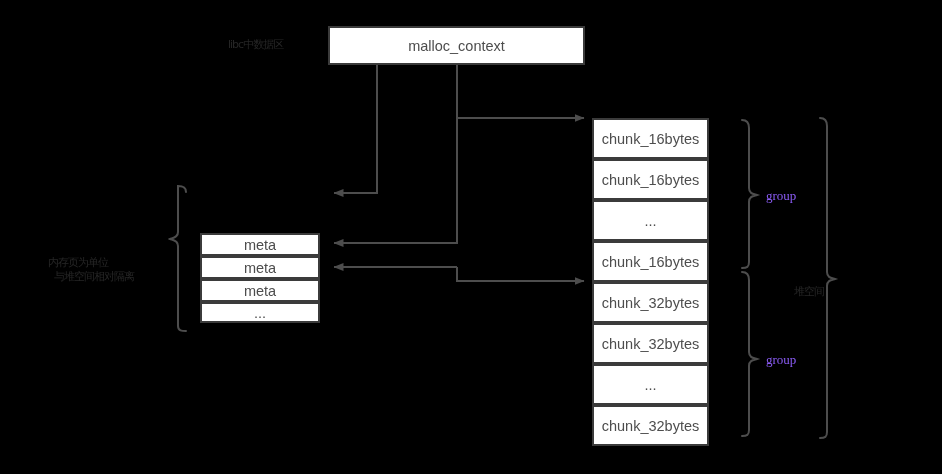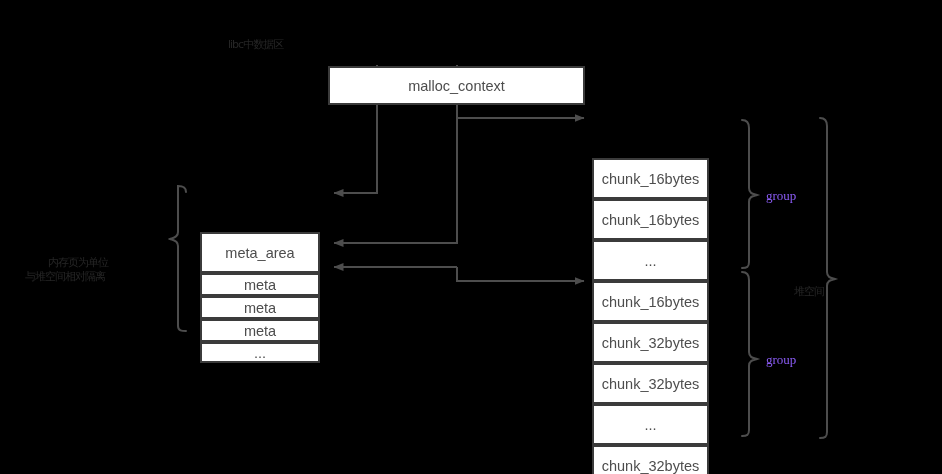--- a/index.html
+++ b/index.html
@@ -29,21 +29,20 @@
     background: #ffffff;
     border: 2px solid #3b3b3b;
     color: #4d4d4d;
     font-size: 14.5px;
     display: flex;
     align-items: center;
     justify-content: center;
     text-align: center;
     z-index: 3;
     white-space: nowrap;
-    margin-top: 40px;
   }
   .lbl {
     position: absolute;
     color: #262626;
     font-size: 11px;
     line-height: 13px;
     white-space: nowrap;
     z-index: 4;
   }
   .lbl-en {
@@ -108,23 +107,22 @@
                C832,280 827,280 827,286
                L827,432 C827,437 825,438 820,438"></path>
     </g>
   </svg>
 
   <div class="lbl lbl-cjk" style="left:228px; top:38px;">libc中数据区</div>
 
   <div class="box" style="left:328px; top:26px; width:257px; height:39px;">malloc_context</div>
 
   <div class="lbl lbl-cjk lbl-multi" style="left:48px; top:256px;">内存页为单位</div>
-  <div class="lbl lbl-cjk lbl-multi" style="left:25px; top:270px;">与堆空间相对隔离</div>
+  <div class="lbl lbl-cjk lbl-multi" style="left:54px; top:270px;">与堆空间相对隔离</div>
 
-  <div class="box" style="left:200px; top:192px; width:120px; height:41px; font-size:14.5px;">meta_area</div>
   <div class="box" style="left:200px; top:233px; width:120px; height:23px;">meta</div>
   <div class="box" style="left:200px; top:256px; width:120px; height:23px;">meta</div>
   <div class="box" style="left:200px; top:279px; width:120px; height:23px;">meta</div>
   <div class="box" style="left:200px; top:302px; width:120px; height:21px;">...</div>
 
   <div class="box" style="left:592px; top:118px; width:117px; height:41px;">chunk_16bytes</div>
   <div class="box" style="left:592px; top:159px; width:117px; height:41px;">chunk_16bytes</div>
   <div class="box" style="left:592px; top:200px; width:117px; height:41px;">...</div>
   <div class="box" style="left:592px; top:241px; width:117px; height:41px;">chunk_16bytes</div>
   <div class="box" style="left:592px; top:282px; width:117px; height:41px;">chunk_32bytes</div>

